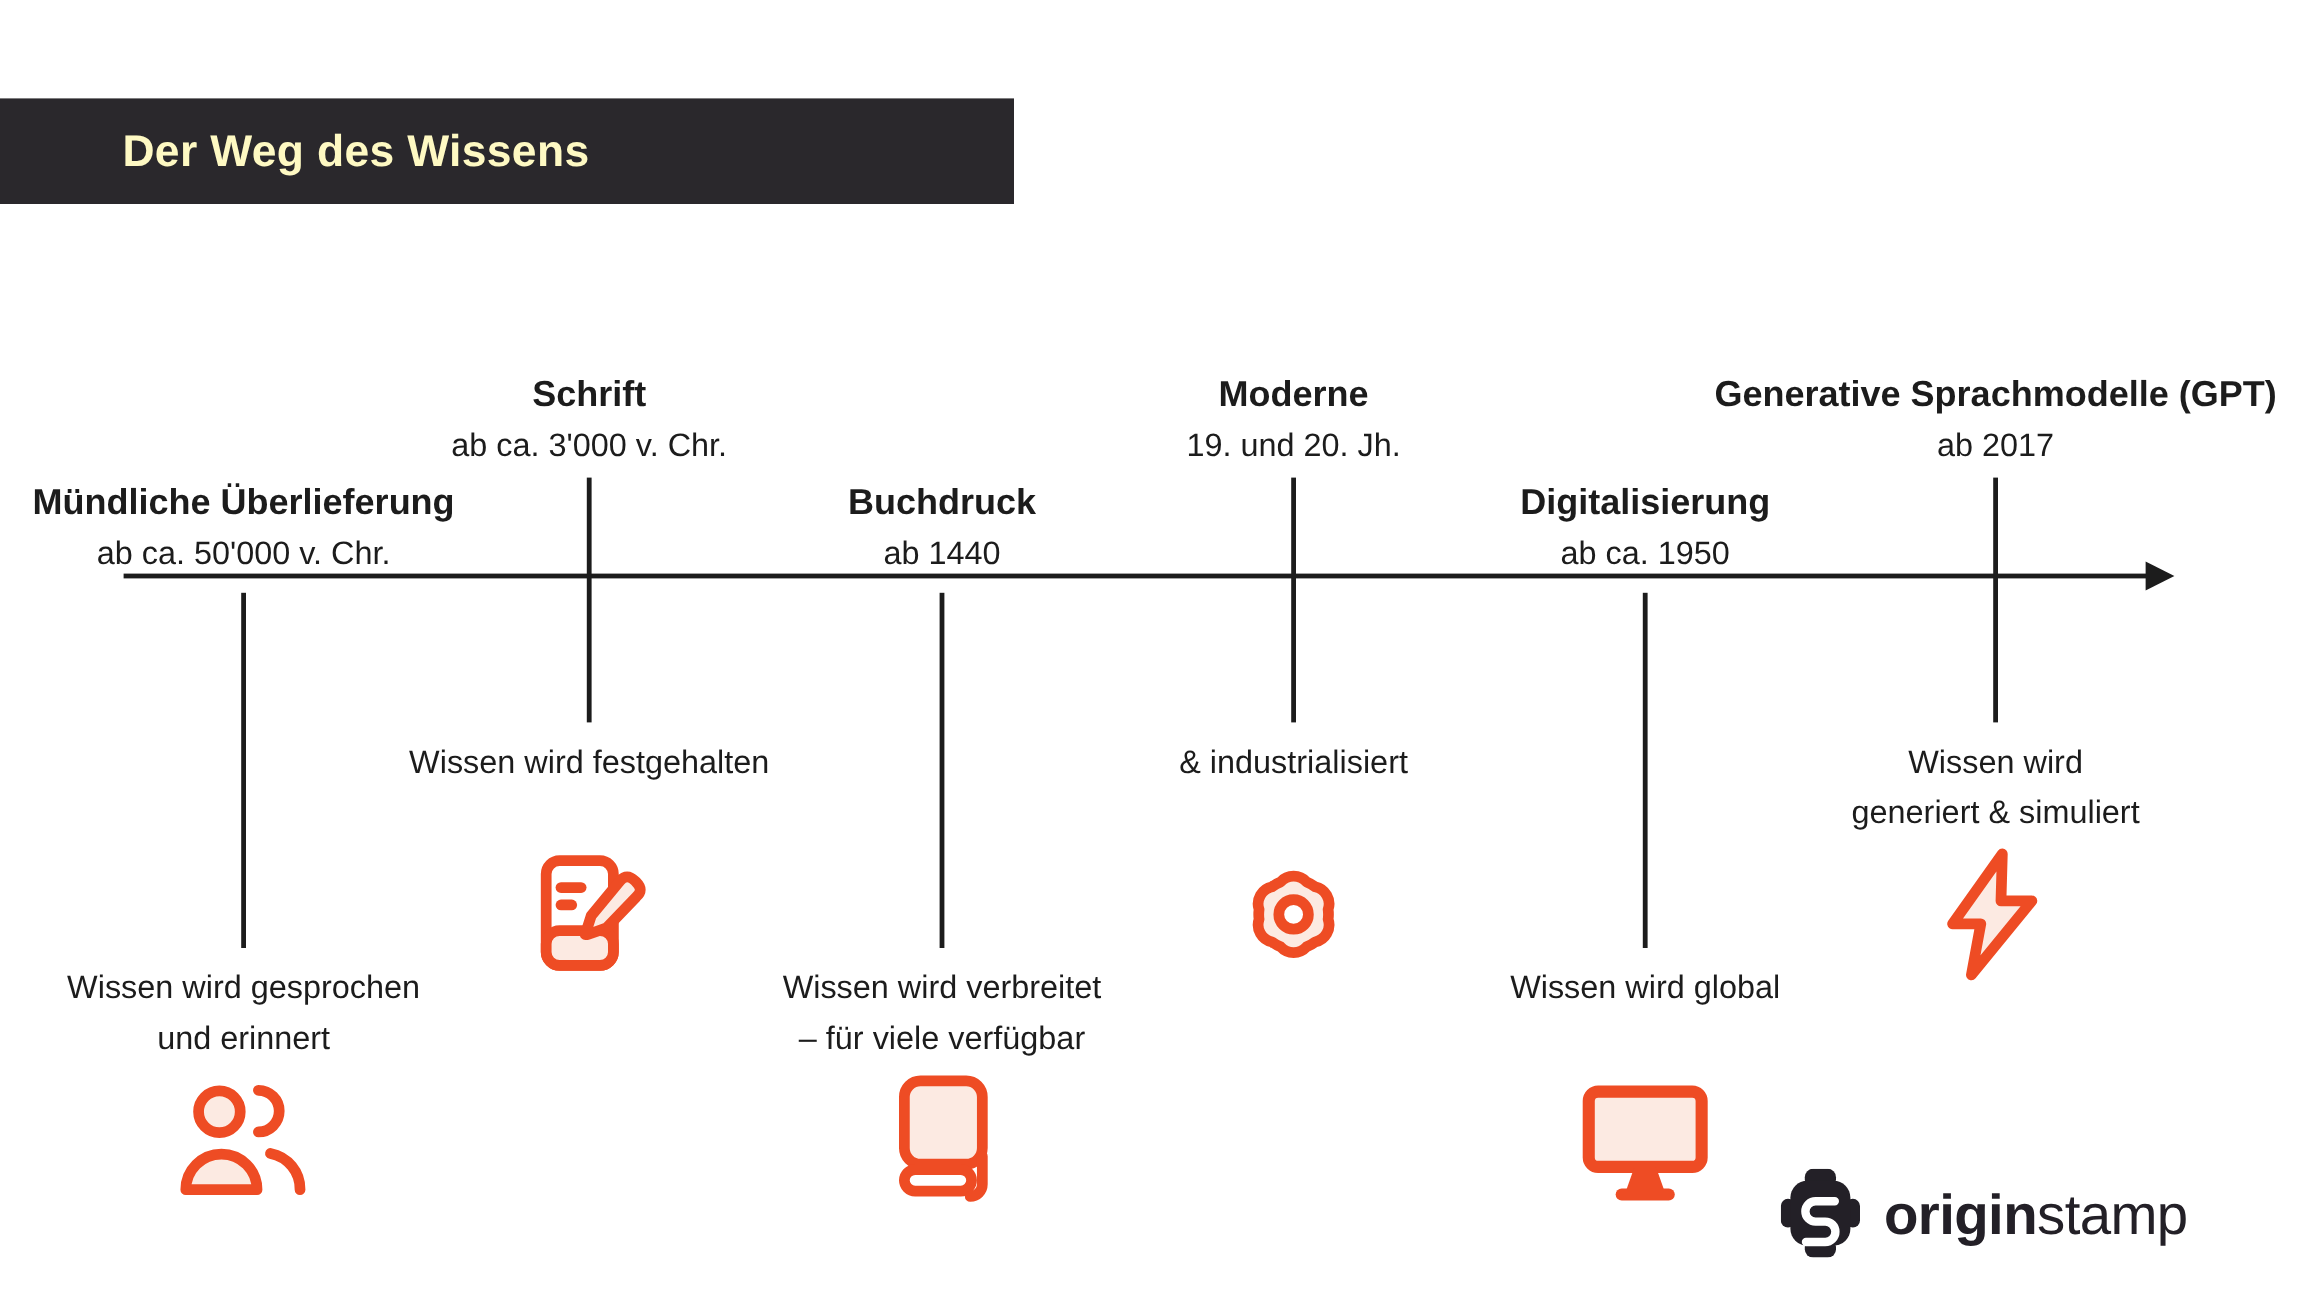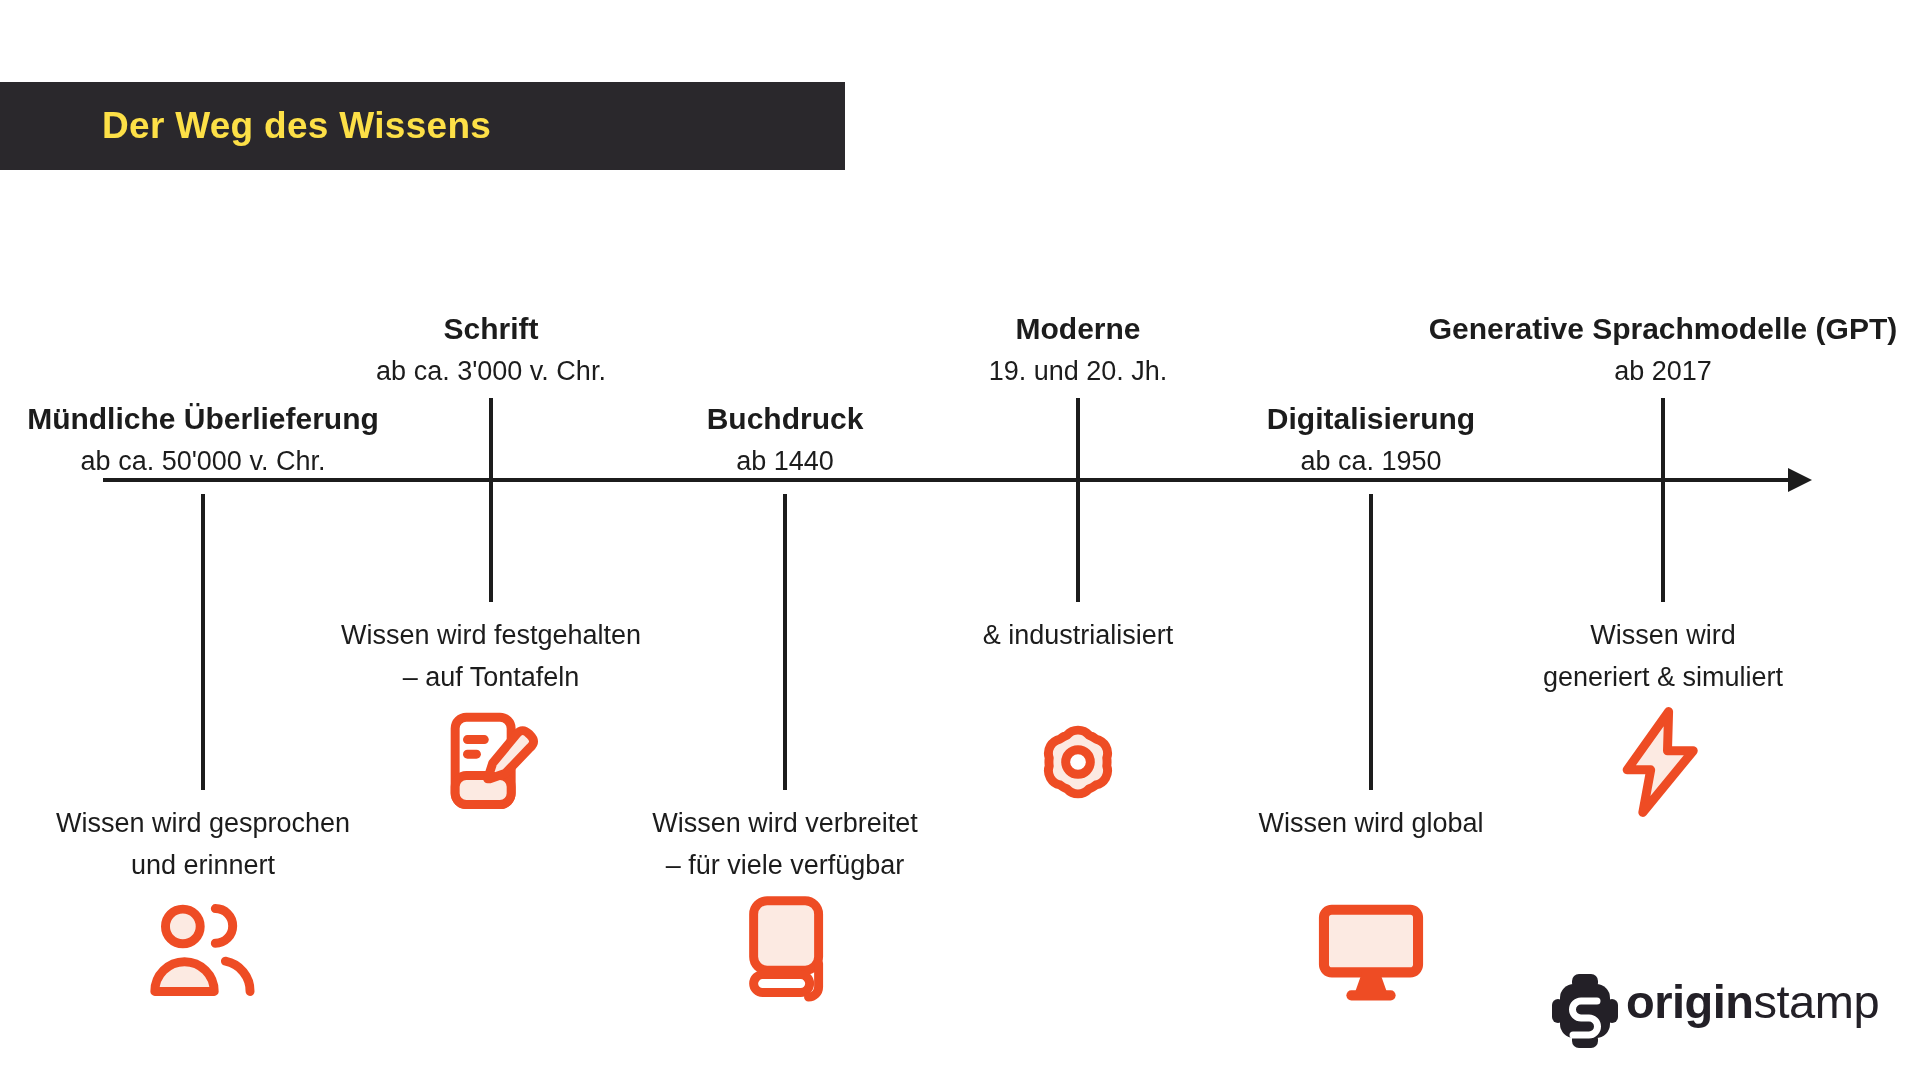--- a/index.html
+++ b/index.html
@@ -12,21 +12,21 @@
   html,body{margin:0;padding:0;background:#fff;}
   .canvas{
     position:relative;width:1920px;height:1080px;background:#fff;
     font-family:"Liberation Sans", sans-serif;color:var(--text-ink);
     overflow:hidden;
   }
   
   .banner{position:absolute;left:0;top:82px;width:845px;height:88px;background:var(--banner-bg);}
   .banner .title{
     margin:0;padding-left:102px;line-height:88px;font-size:37px;font-weight:700;
-    color:#fde047;letter-spacing:.3px;white-space:nowrap;
+    color:#fef9c3;letter-spacing:.3px;white-space:nowrap;
   }
   
   .axis{position:absolute;left:103px;top:478px;width:1690px;height:4px;background:var(--text-ink);}
   .arrowhead{
     position:absolute;left:1788px;top:468px;width:0;height:0;
     border-top:12px solid transparent;border-bottom:12px solid transparent;
     border-left:24px solid var(--text-ink);
   }
   
   .milestone{position:absolute;top:12px;width:560px;height:964px;}
@@ -42,21 +42,21 @@
   .high .tick{top:386px;height:204px;}
   .low  .tick{top:482px;height:296px;}
   .high .m-desc{top:602px;}   .low .m-desc{top:790px;}
   .high .m-icon{top:694px;}   .low .m-icon{top:882px;}
   svg.icon{width:112px;height:112px;display:block;}
   .st  {fill:none;stroke:var(--accent-orange);stroke-linecap:round;stroke-linejoin:round;}
   .stf {fill:var(--accent-fill);stroke:var(--accent-orange);stroke-linecap:round;stroke-linejoin:round;}
   .stw {fill:#ffffff;stroke:var(--accent-orange);stroke-linecap:round;stroke-linejoin:round;}
   .sol {fill:var(--accent-orange);stroke:none;}
   
-  .logo{position:absolute;left:1552px;top:974px;display:flex;gap:8px;}
+  .logo{position:absolute;left:1484px;top:974px;display:flex;align-items:center;gap:20px;}
   .logo-text{font-size:47px;letter-spacing:-.5px;color:var(--logo-ink);white-space:nowrap;}
   .logo-text .b{font-weight:700;}
   .logo-text .r{font-weight:400;}
 </style>
 </head>
 <body>
 
 <div class="canvas">
 
   <div class="banner">
@@ -83,21 +83,20 @@
       </svg>
     </div>
   </div>
 
   <div class="milestone high m2">
     <div class="m-title">Schrift</div>
     <div class="m-date">ab ca. 3'000 v. Chr.</div>
     <div class="tick"></div>
     <div class="m-desc">
       <div>Wissen wird festgehalten</div>
-      <div>– auf Tontafeln</div>
     </div>
     <div class="m-icon">
       <svg class="icon" viewBox="0 0 100 100">
         <rect class="stw" stroke-width="8" x="18" y="10" width="50" height="78" rx="10"></rect>
         <rect class="stf" stroke-width="8" x="18" y="62" width="50" height="26" rx="10"></rect>
         <line class="st" stroke-width="8" x1="29" y1="30" x2="44" y2="30"></line>
         <line class="st" stroke-width="8" x1="29" y1="43" x2="37" y2="43"></line>
         <path class="stf" stroke-width="8" d="M47 65 l4.5 -14 L73 25 q5 -6 11 0 l1 1 q6 6 0 11 L63 60 l-14 5 z"></path>
       </svg>
     </div>

